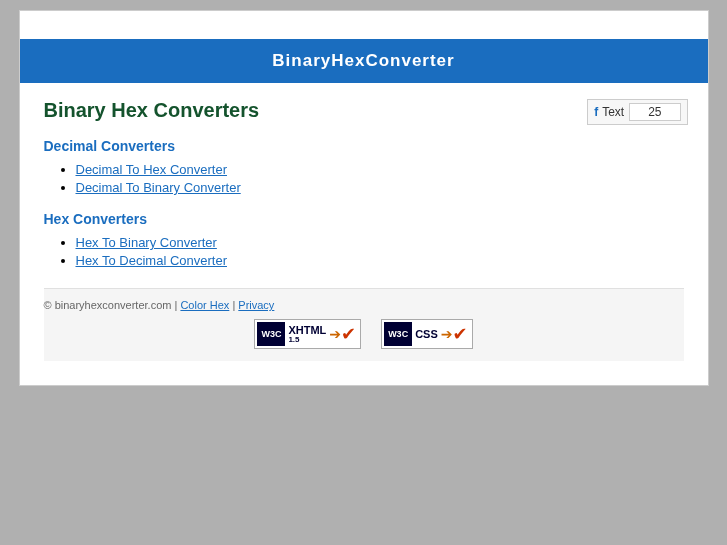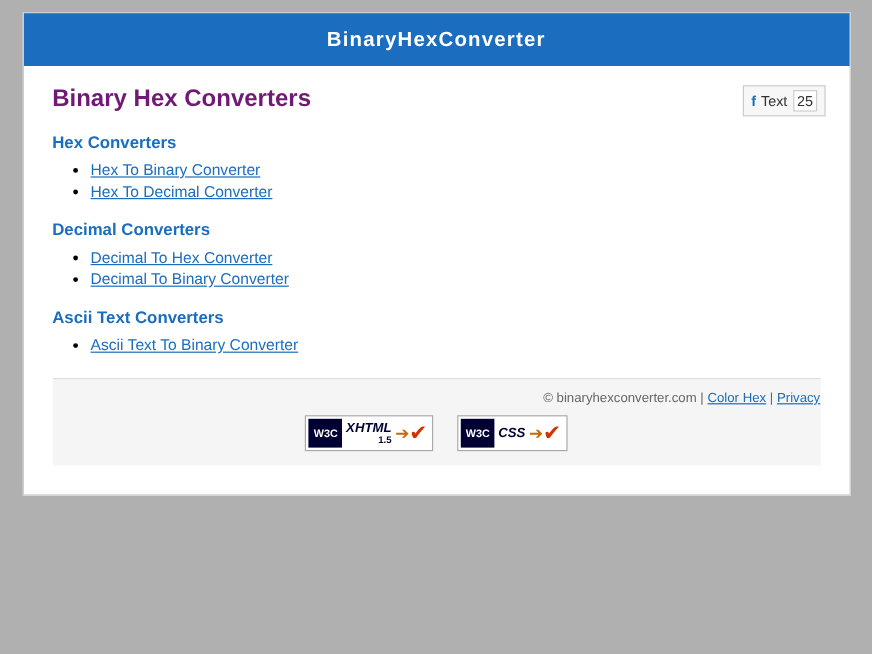--- a/index.html
+++ b/index.html
@@ -15,20 +15,21 @@
     }
     .main-wrapper {
       width: 690px;
       background: #fff;
       border: 1px solid #ccc;
     }
     .header {
       background: #1a6dbf;
       padding: 12px 0;
       text-align: center;
+      margin-top: 28px;
     }
     .header-title {
       color: #fff;
       font-size: 17px;
       font-weight: bold;
       letter-spacing: 1px;
     }
     .content-area {
       padding: 16px 24px 24px 24px;
       position: relative;
@@ -47,26 +48,26 @@
     }
     .like-box .fb-icon {
       color: #1a6dbf;
       font-weight: bold;
       font-size: 12px;
       margin-right: 4px;
     }
     .like-count {
       background: #fff;
       border: 1px solid #ccc;
-      padding: 1px 2px;
+      padding: 1px 18px;
       font-size: 12px;
       margin-left: 5px;
     }
     .page-title {
-      color: #701a75;
+      color: #14532d;
       font-size: 20px;
       font-weight: bold;
       margin-bottom: 14px;
     }
     .section-title {
       color: #1a6dbf;
       font-size: 14px;
       font-weight: bold;
       margin-bottom: 8px;
       margin-top: 16px;
@@ -81,21 +82,21 @@
     }
     ul li a {
       color: #1a6dbf;
       text-decoration: underline;
       font-size: 13px;
     }
     .footer {
       background: #f5f5f5;
       border-top: 1px solid #e0e0e0;
       padding: 10px 0 12px 0;
-      text-align: right;
+      text-align: left;
       margin-top: 20px;
     }
     .footer-text {
       font-size: 11px;
       color: #666;
       margin-bottom: 6px;
     }
     .footer-text a {
       color: #1a6dbf;
       text-decoration: underline;
@@ -128,21 +129,20 @@
     }
     .badge-label {
       font-size: 9px;
       font-weight: bold;
       color: #003;
       margin: 0 3px;
       line-height: 1.1;
     }
     .badge-label .main {
       font-size: 11px;
-      font-style: italic;
     }
     .badge-label .sub {
       font-size: 8px;
     }
     .badge-check {
       color: #cc3300;
       font-size: 18px;
       line-height: 1;
     }
     .badge-arrow {
@@ -163,38 +163,32 @@
 
     <div class="like-box">
       <span class="fb-icon">f</span>
       <span>Text</span>
       <span class="like-count">25</span>
     </div>
 
     <h1 class="page-title">Binary Hex Converters</h1>
 
     <div id="sections-container">
-        <div>
-          <h2 class="section-title">Hex Converters</h2>
-          <ul>
-            <li><a href="#">Hex To Binary Converter</a></li>
-            <li><a href="#">Hex To Decimal Converter</a></li>
-          </ul>
-        </div>
         <div>
           <h2 class="section-title">Decimal Converters</h2>
           <ul>
             <li><a href="#">Decimal To Hex Converter</a></li>
             <li><a href="#">Decimal To Binary Converter</a></li>
           </ul>
         </div>
         <div>
-          <h2 class="section-title">Ascii Text Converters</h2>
+          <h2 class="section-title">Hex Converters</h2>
           <ul>
-            <li><a href="#">Ascii Text To Binary Converter</a></li>
+            <li><a href="#">Hex To Binary Converter</a></li>
+            <li><a href="#">Hex To Decimal Converter</a></li>
           </ul>
         </div>
       </div>
 
     <div class="footer">
       <div class="footer-text">
         <span>© binaryhexconverter.com |</span>
         <a href="#"> Color Hex</a> |
         <a href="#">Privacy</a>
       </div>

